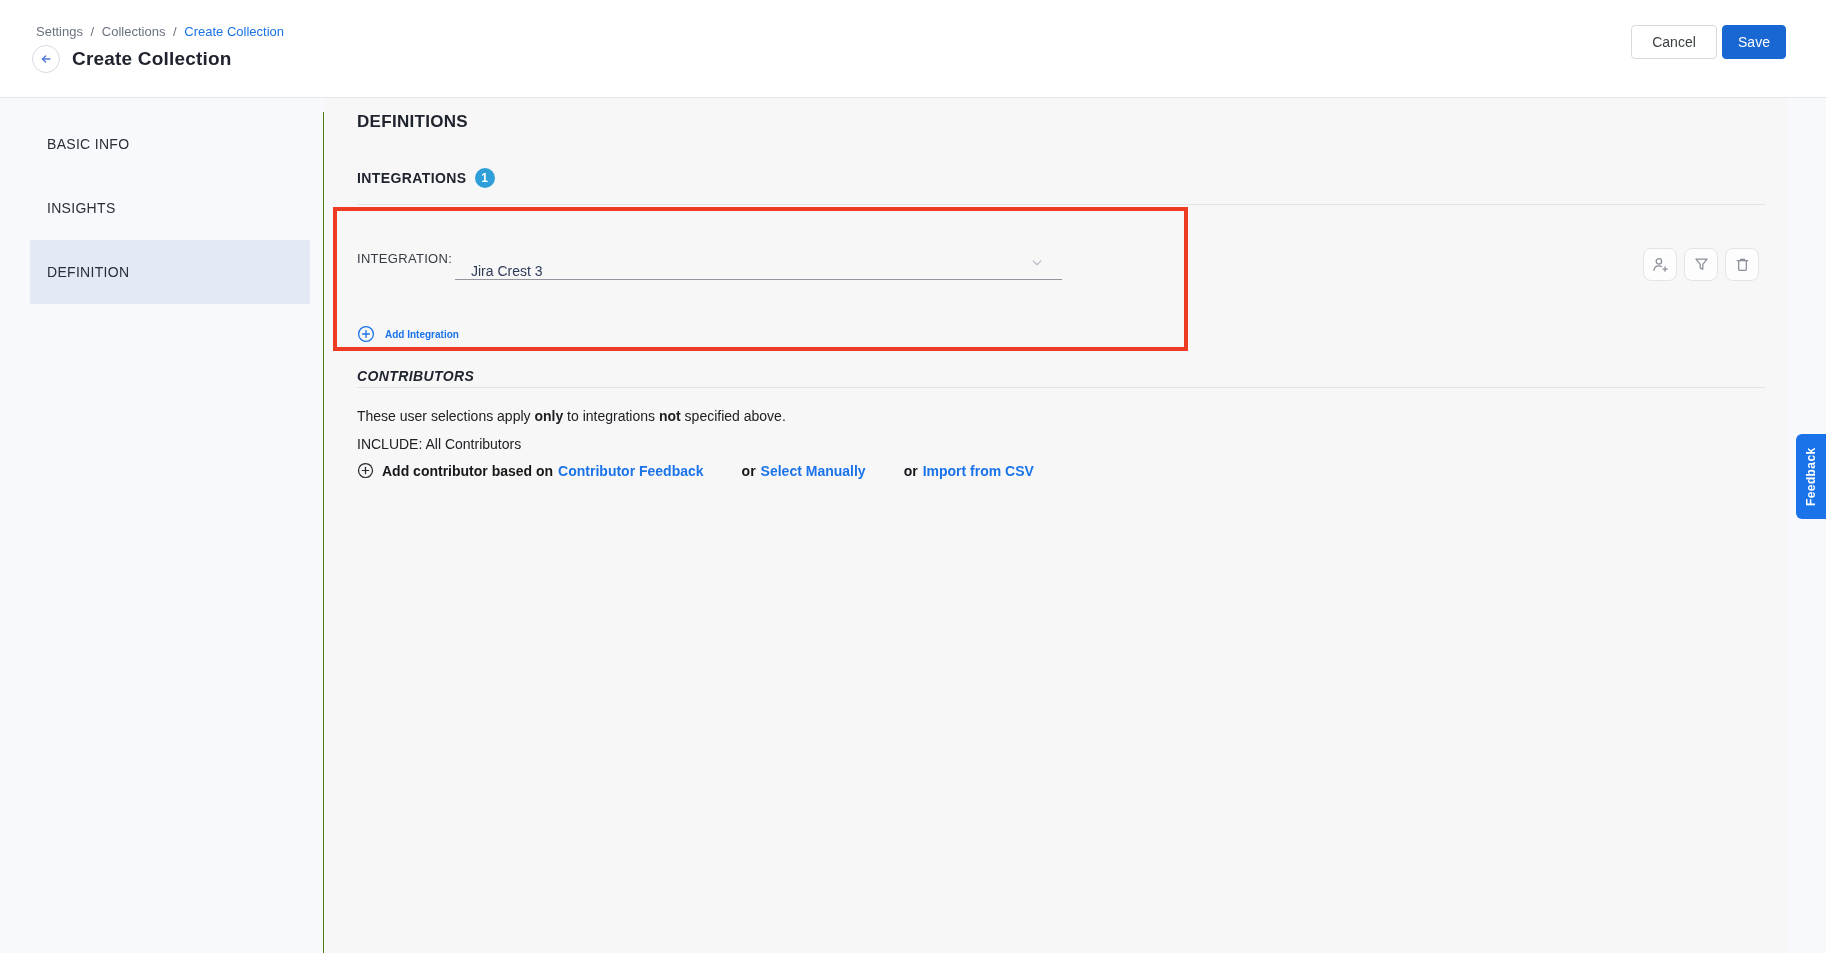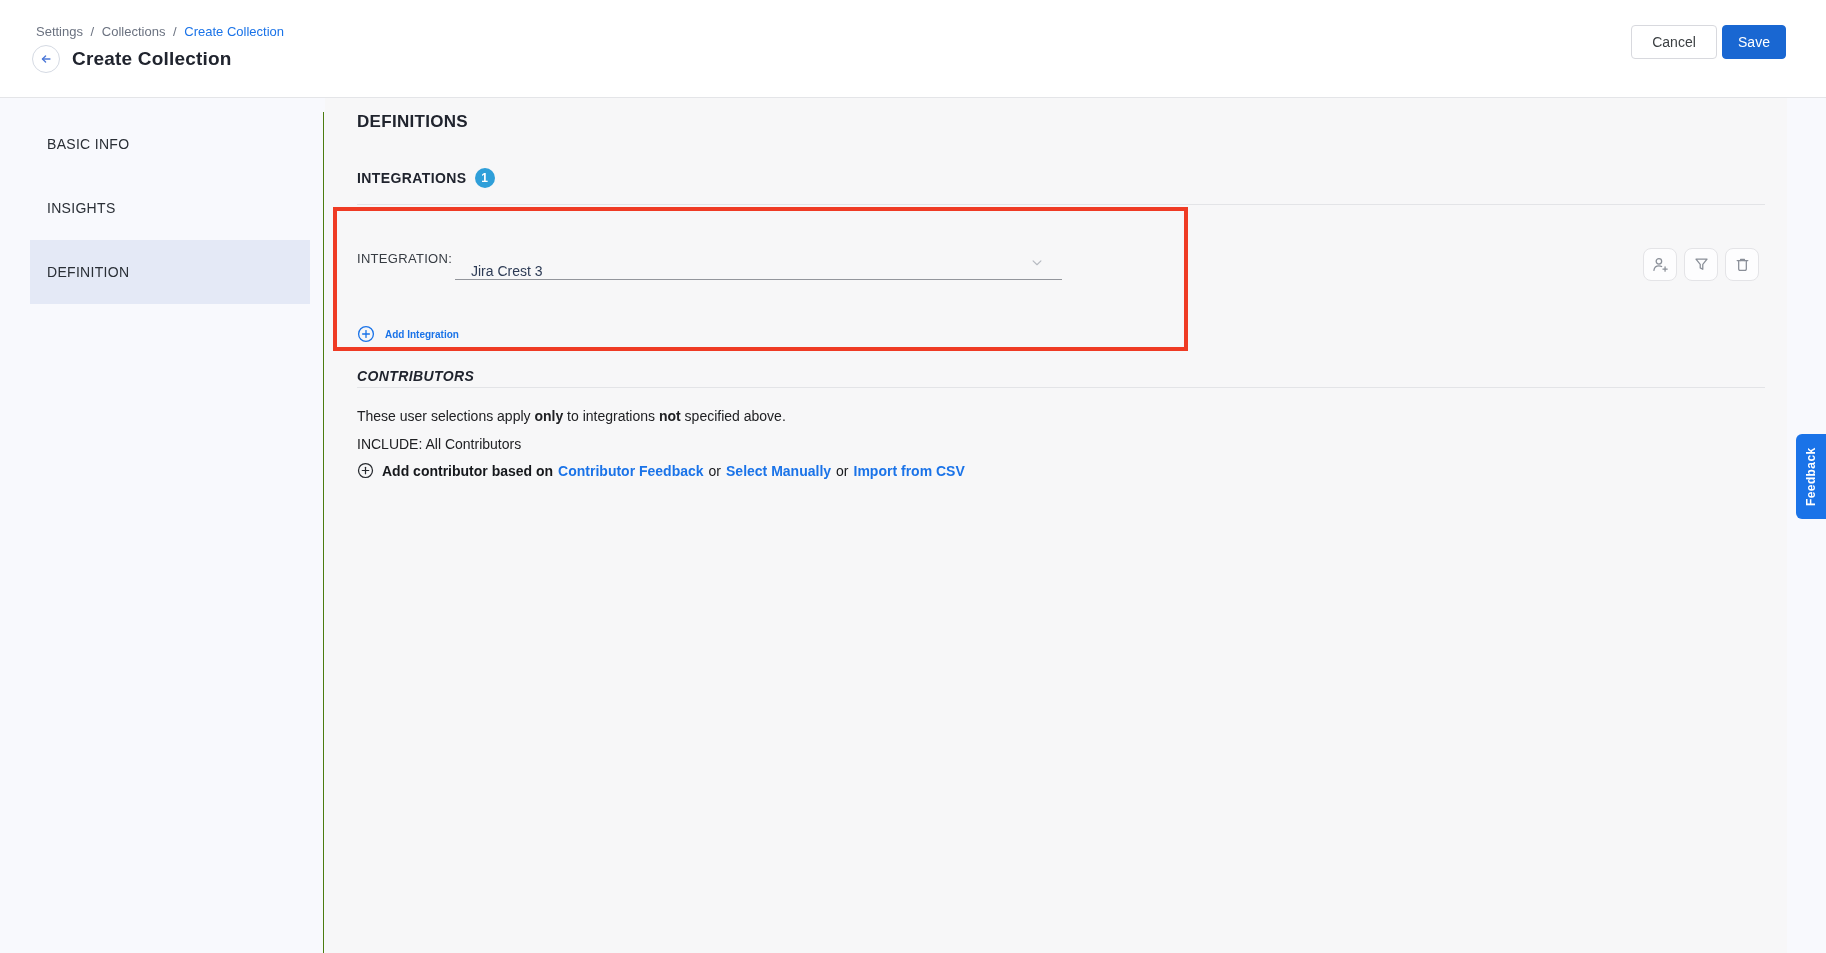--- a/index.html
+++ b/index.html
@@ -68,21 +68,21 @@
   .add-integration .label { font-size:10px; font-weight:600; }
 
   .contributors-label { position:absolute; left:32px; top:270px;font-style:italic; }
 
   .note { position:absolute; left:32px; top:310px; font-size:14px; color:#202124; }
   .note b { font-weight:700; }
   .include-line { position:absolute; left:32px; top:338px; font-size:14px; color:#202124; }
   .add-contrib { position:absolute; left:32px; top:364px; display:flex;
     align-items:center; gap:5px; font-size:14px; color:#16181c;text-align:center; }
   .add-contrib .prefix { font-weight:700; }
-  .add-contrib .or { font-weight:400; }
+  .add-contrib .or { font-weight:700;margin-left:33px; }
   .add-contrib a { color:#1a73e8; font-weight:700; text-decoration:none; cursor:pointer; }
   .plus-dark { color:#26292e; margin-right:3px; }
 
   
   .feedback-tab { position:absolute; right:0; top:434px; width:30px; height:85px;
     background:#1a73e8; color:#ffffff; font-size:12px; font-weight:700;
     border-radius:0 6px 6px 0; writing-mode:vertical-rl;
     transform:rotate(180deg); display:flex; align-items:center;
     justify-content:center; letter-spacing:0.4px; cursor:pointer; z-index:6; }
 </style>

